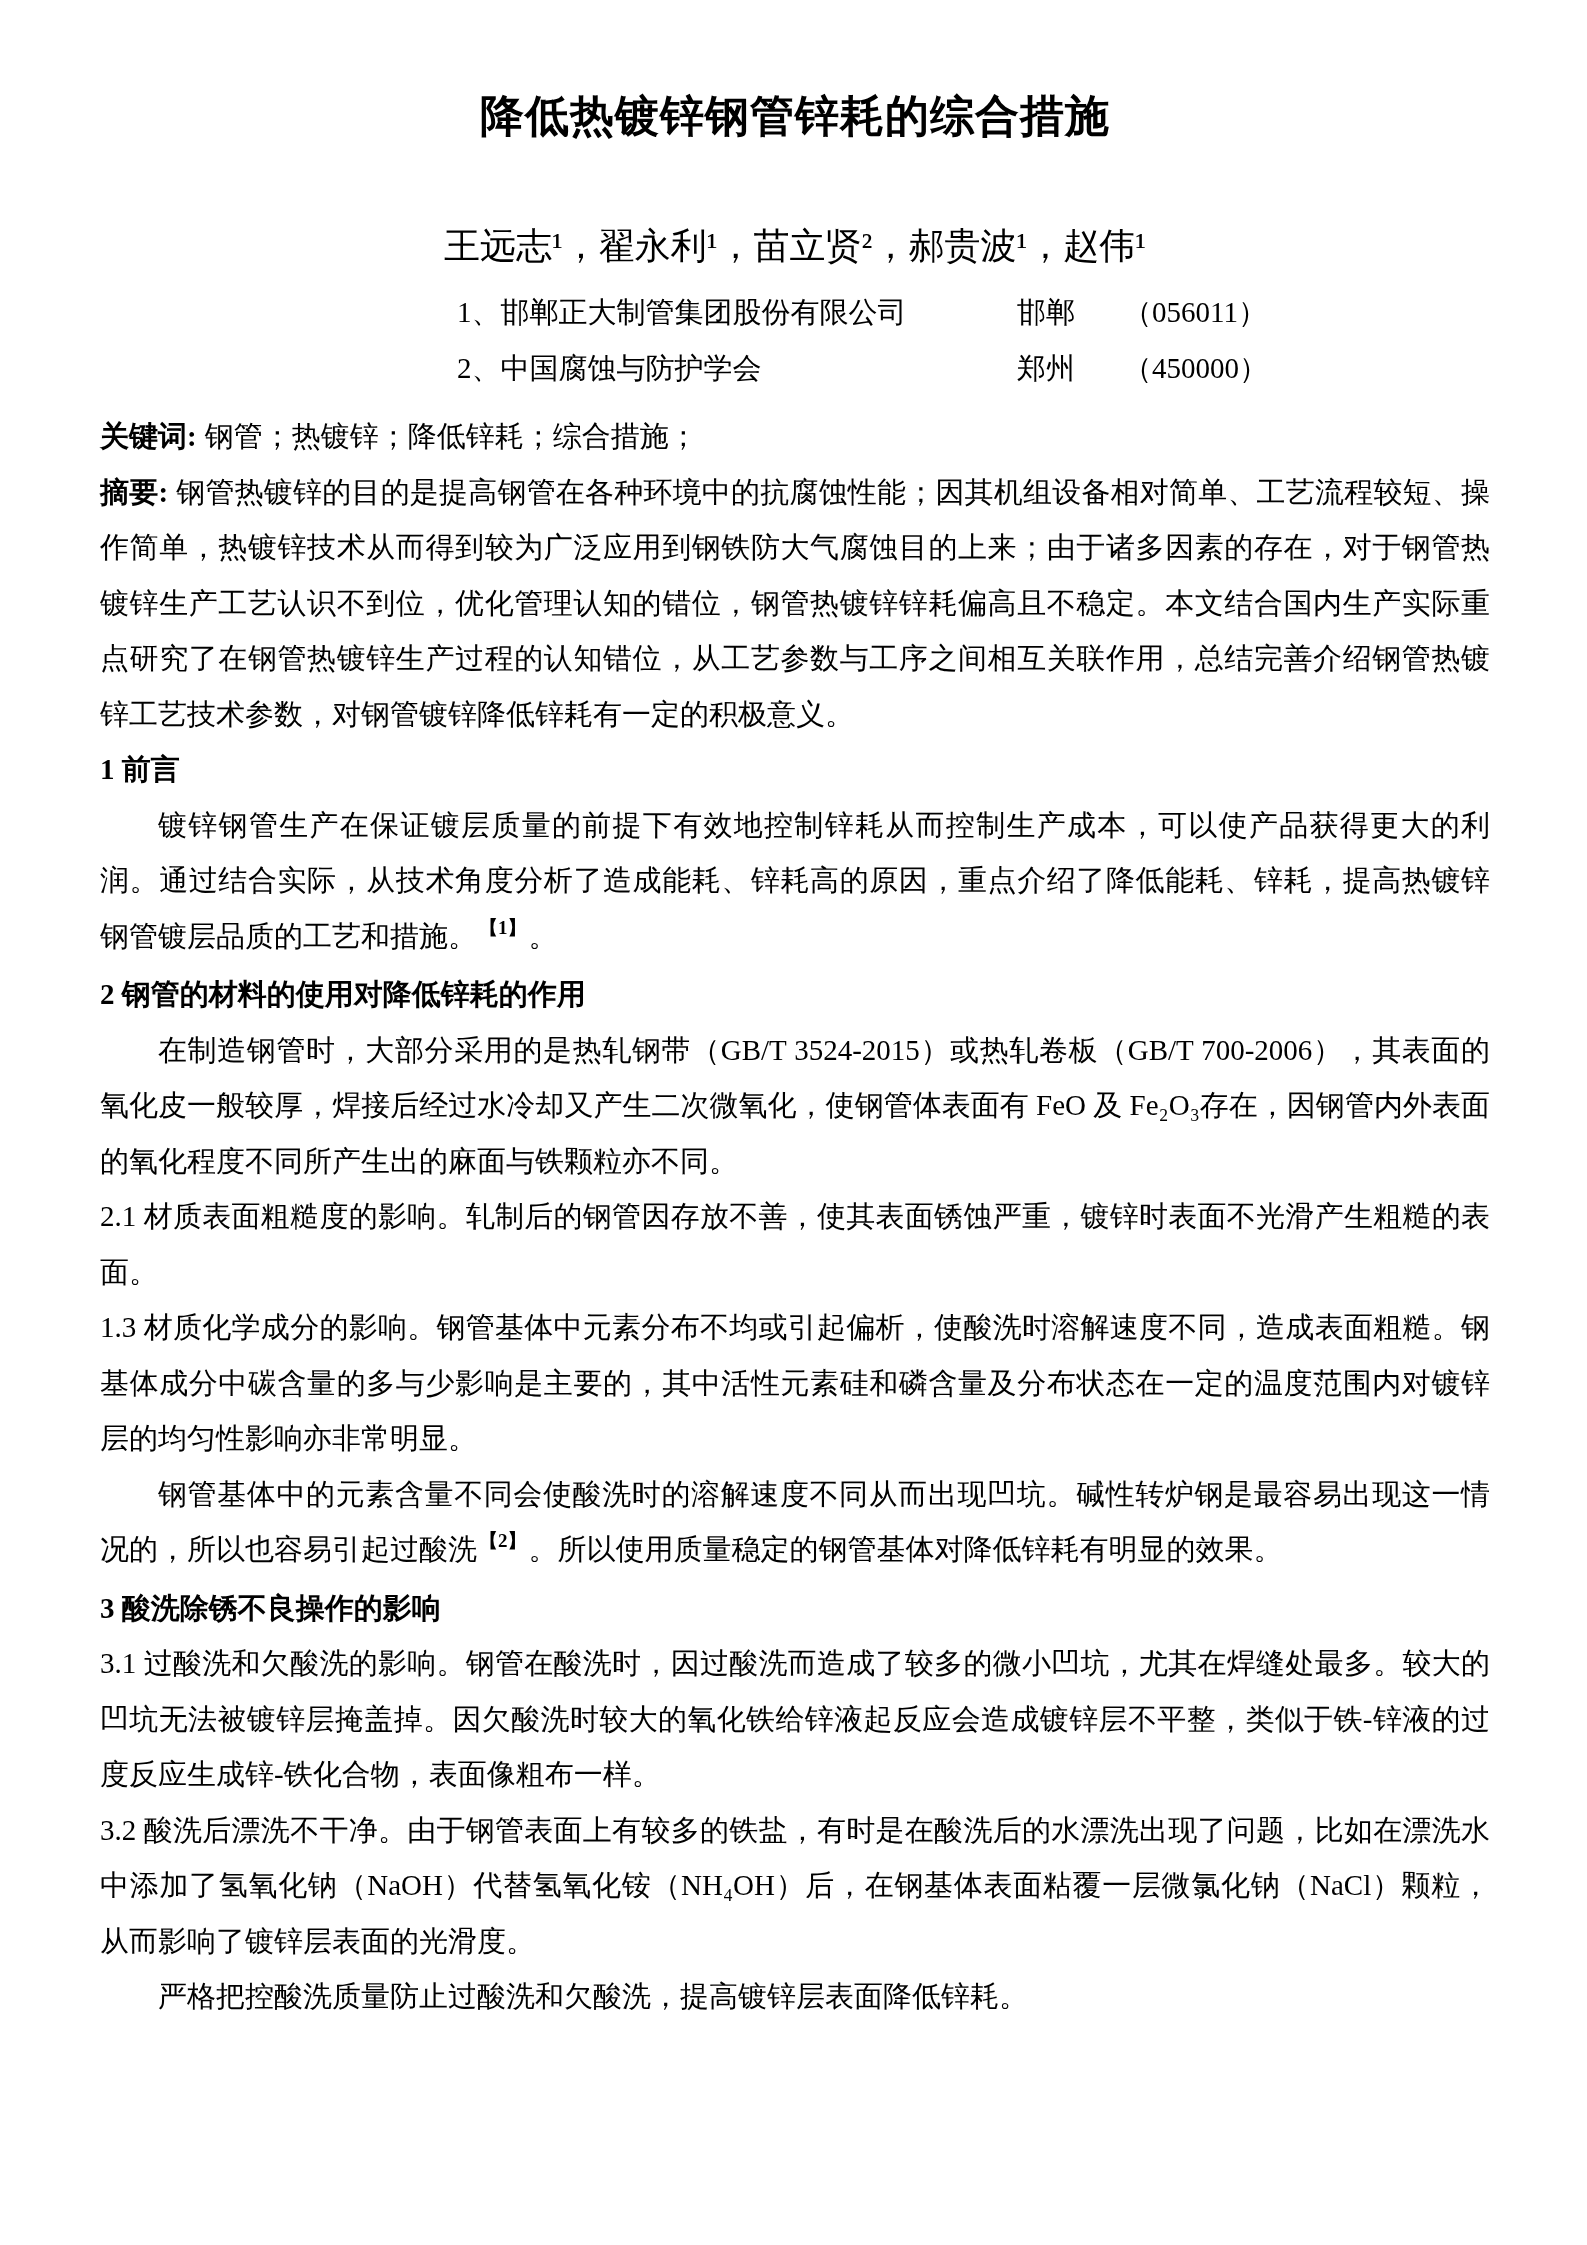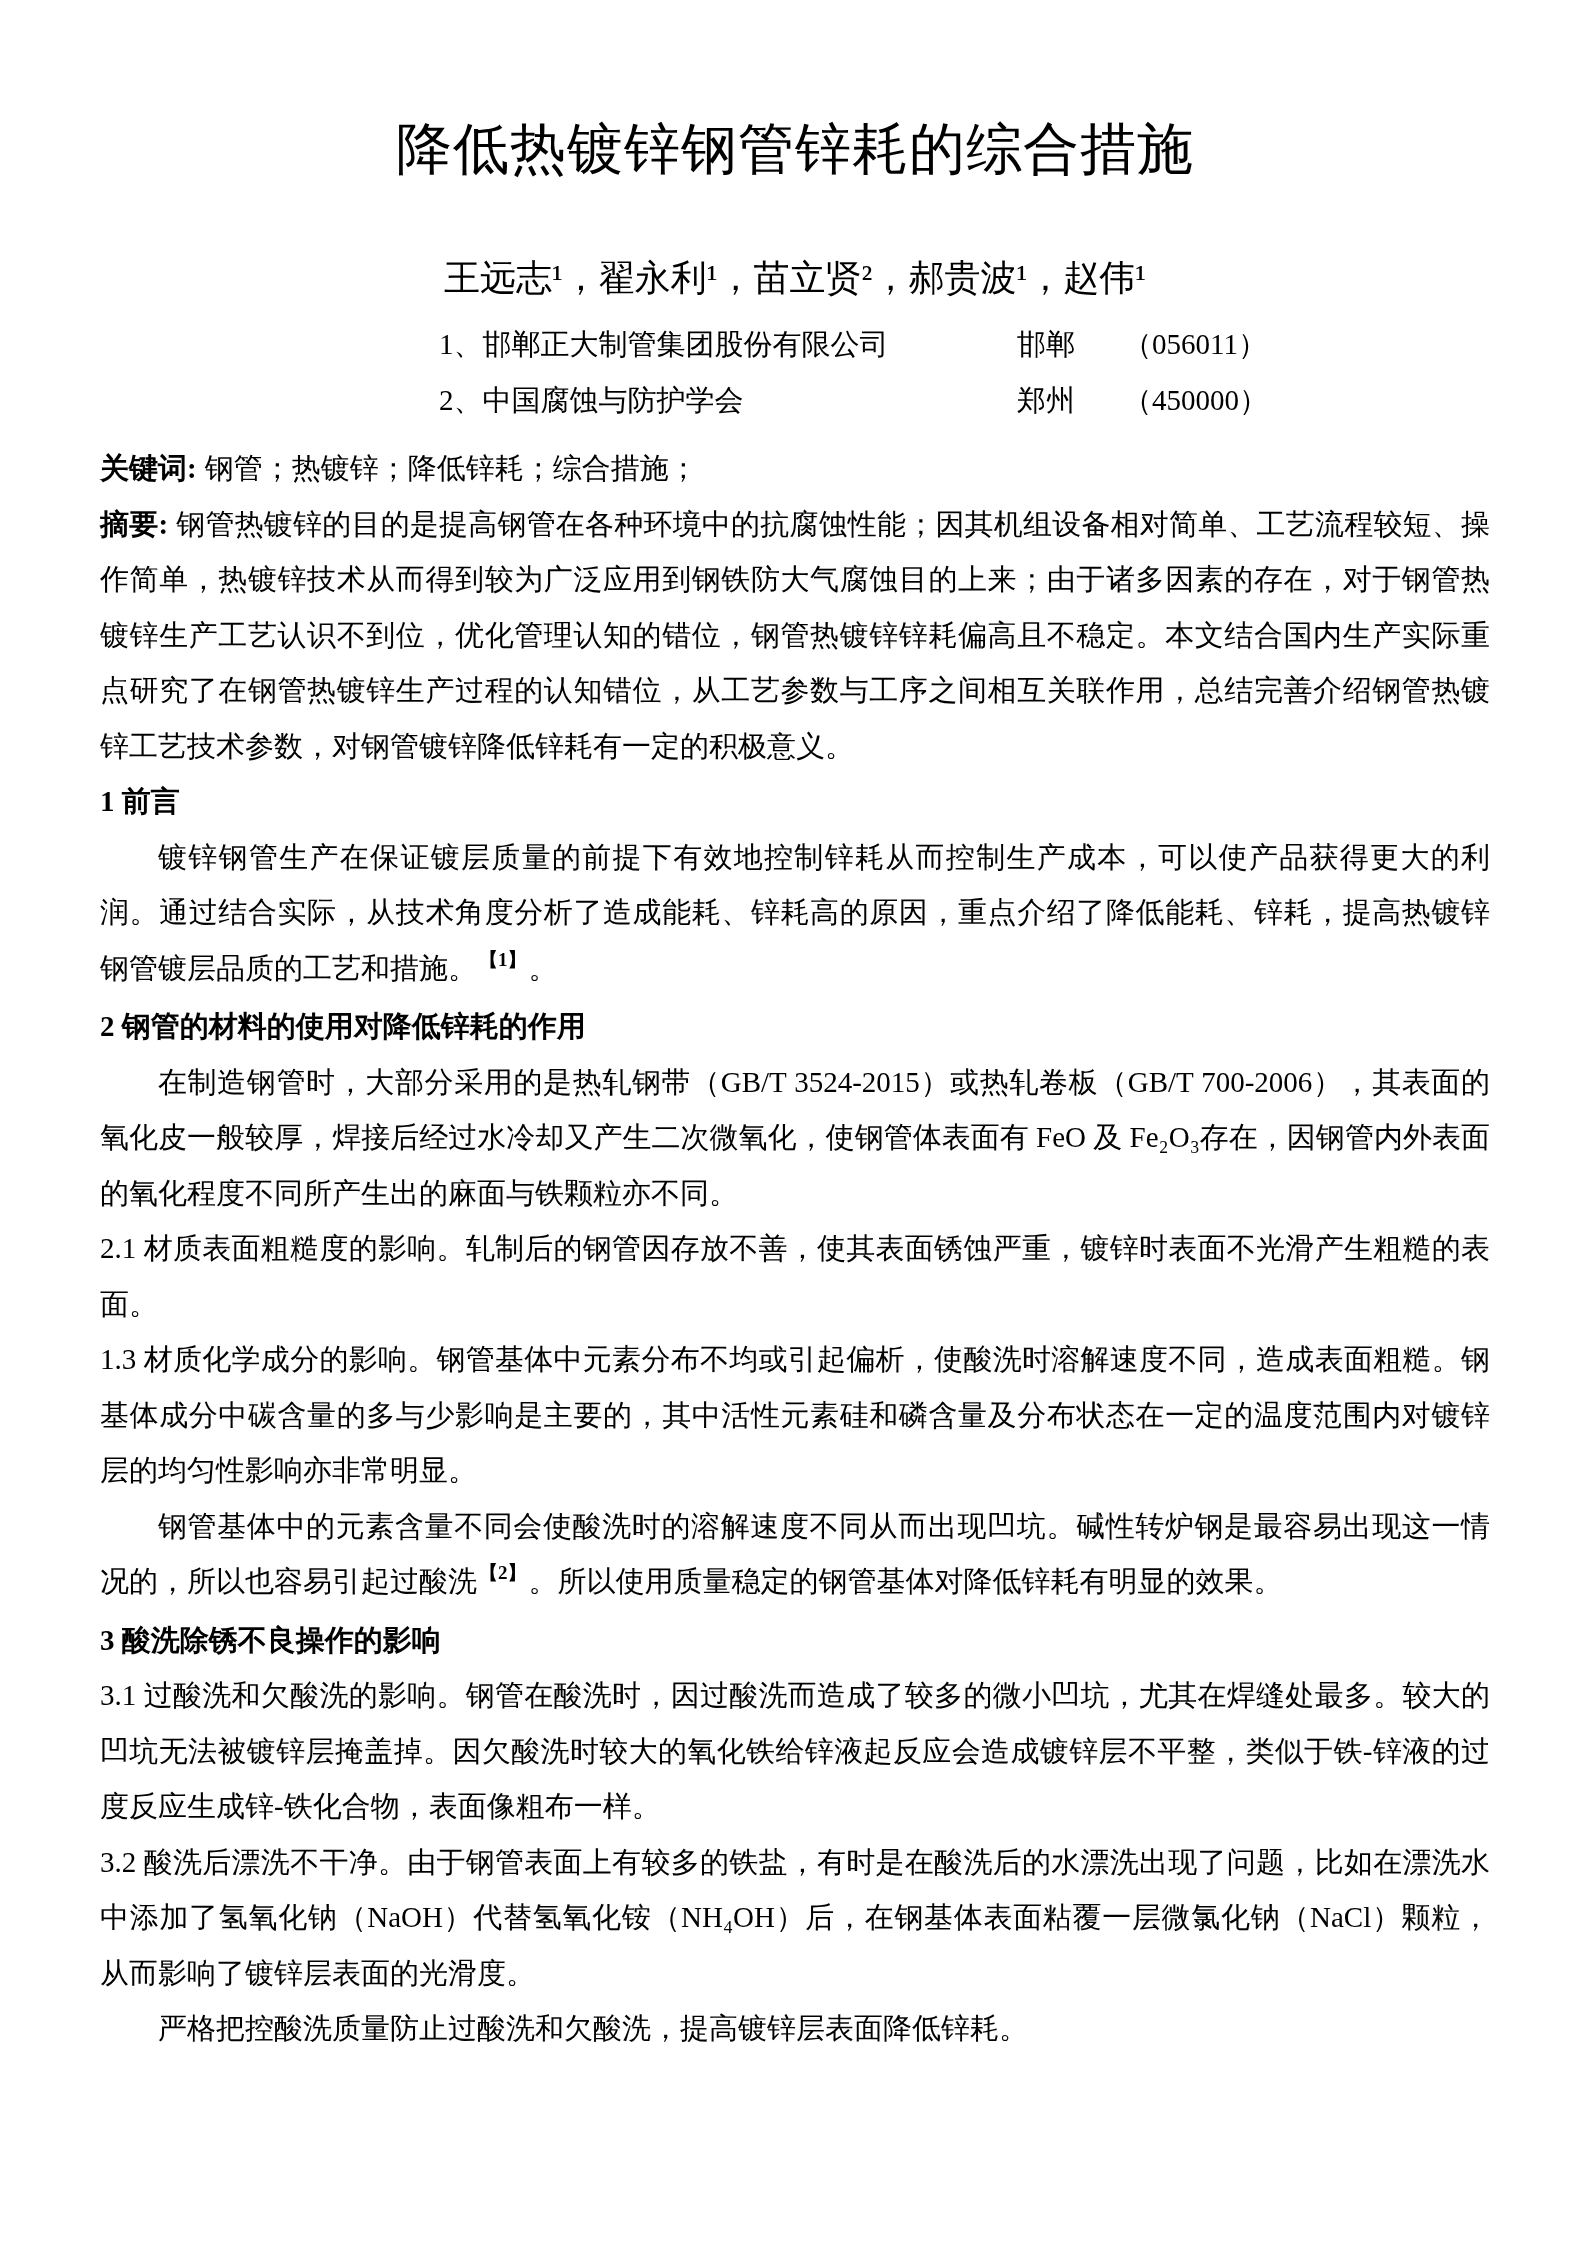--- a/index.html
+++ b/index.html
@@ -17,24 +17,24 @@
     overflow: hidden;
   }
   .content {
     position: absolute;
     left: 100px;
     top: 0;
     width: 1390px;
   }
   .title {
     margin: 0;
-    padding-top: 120px;
+    padding-top: 88px;
     text-align: center;
-    font-size: 56px;
-    font-weight: 400;
+    font-size: 44px;
+    font-weight: 700;
     line-height: 58px;
     letter-spacing: 1px;
   }
   .authors {
     margin-top: 72px;
     text-align: center;
     font-size: 36px;
     line-height: 56px;
   }
   .affils {
@@ -45,21 +45,21 @@
   }
   .affil-row {
     position: absolute;
     left: 0;
     width: 100%;
     height: 56px;
     line-height: 56px;
   }
   .affil-row.r1 { top: 0; }
   .affil-row.r2 { top: 56px; }
-  .affil-name { position: absolute; left: 339px; white-space: nowrap; }
+  .affil-name { position: absolute; left: 357px; white-space: nowrap; }
   .affil-city { position: absolute; left: 917px; white-space: nowrap; }
   .affil-code { position: absolute; left: 1023px; white-space: nowrap; }
   .body {
     margin-top: 13px;
     font-size: 29px;
     line-height: 55.5px;
     text-align: justify;
     text-align-last: left;
   }
   .body p {

